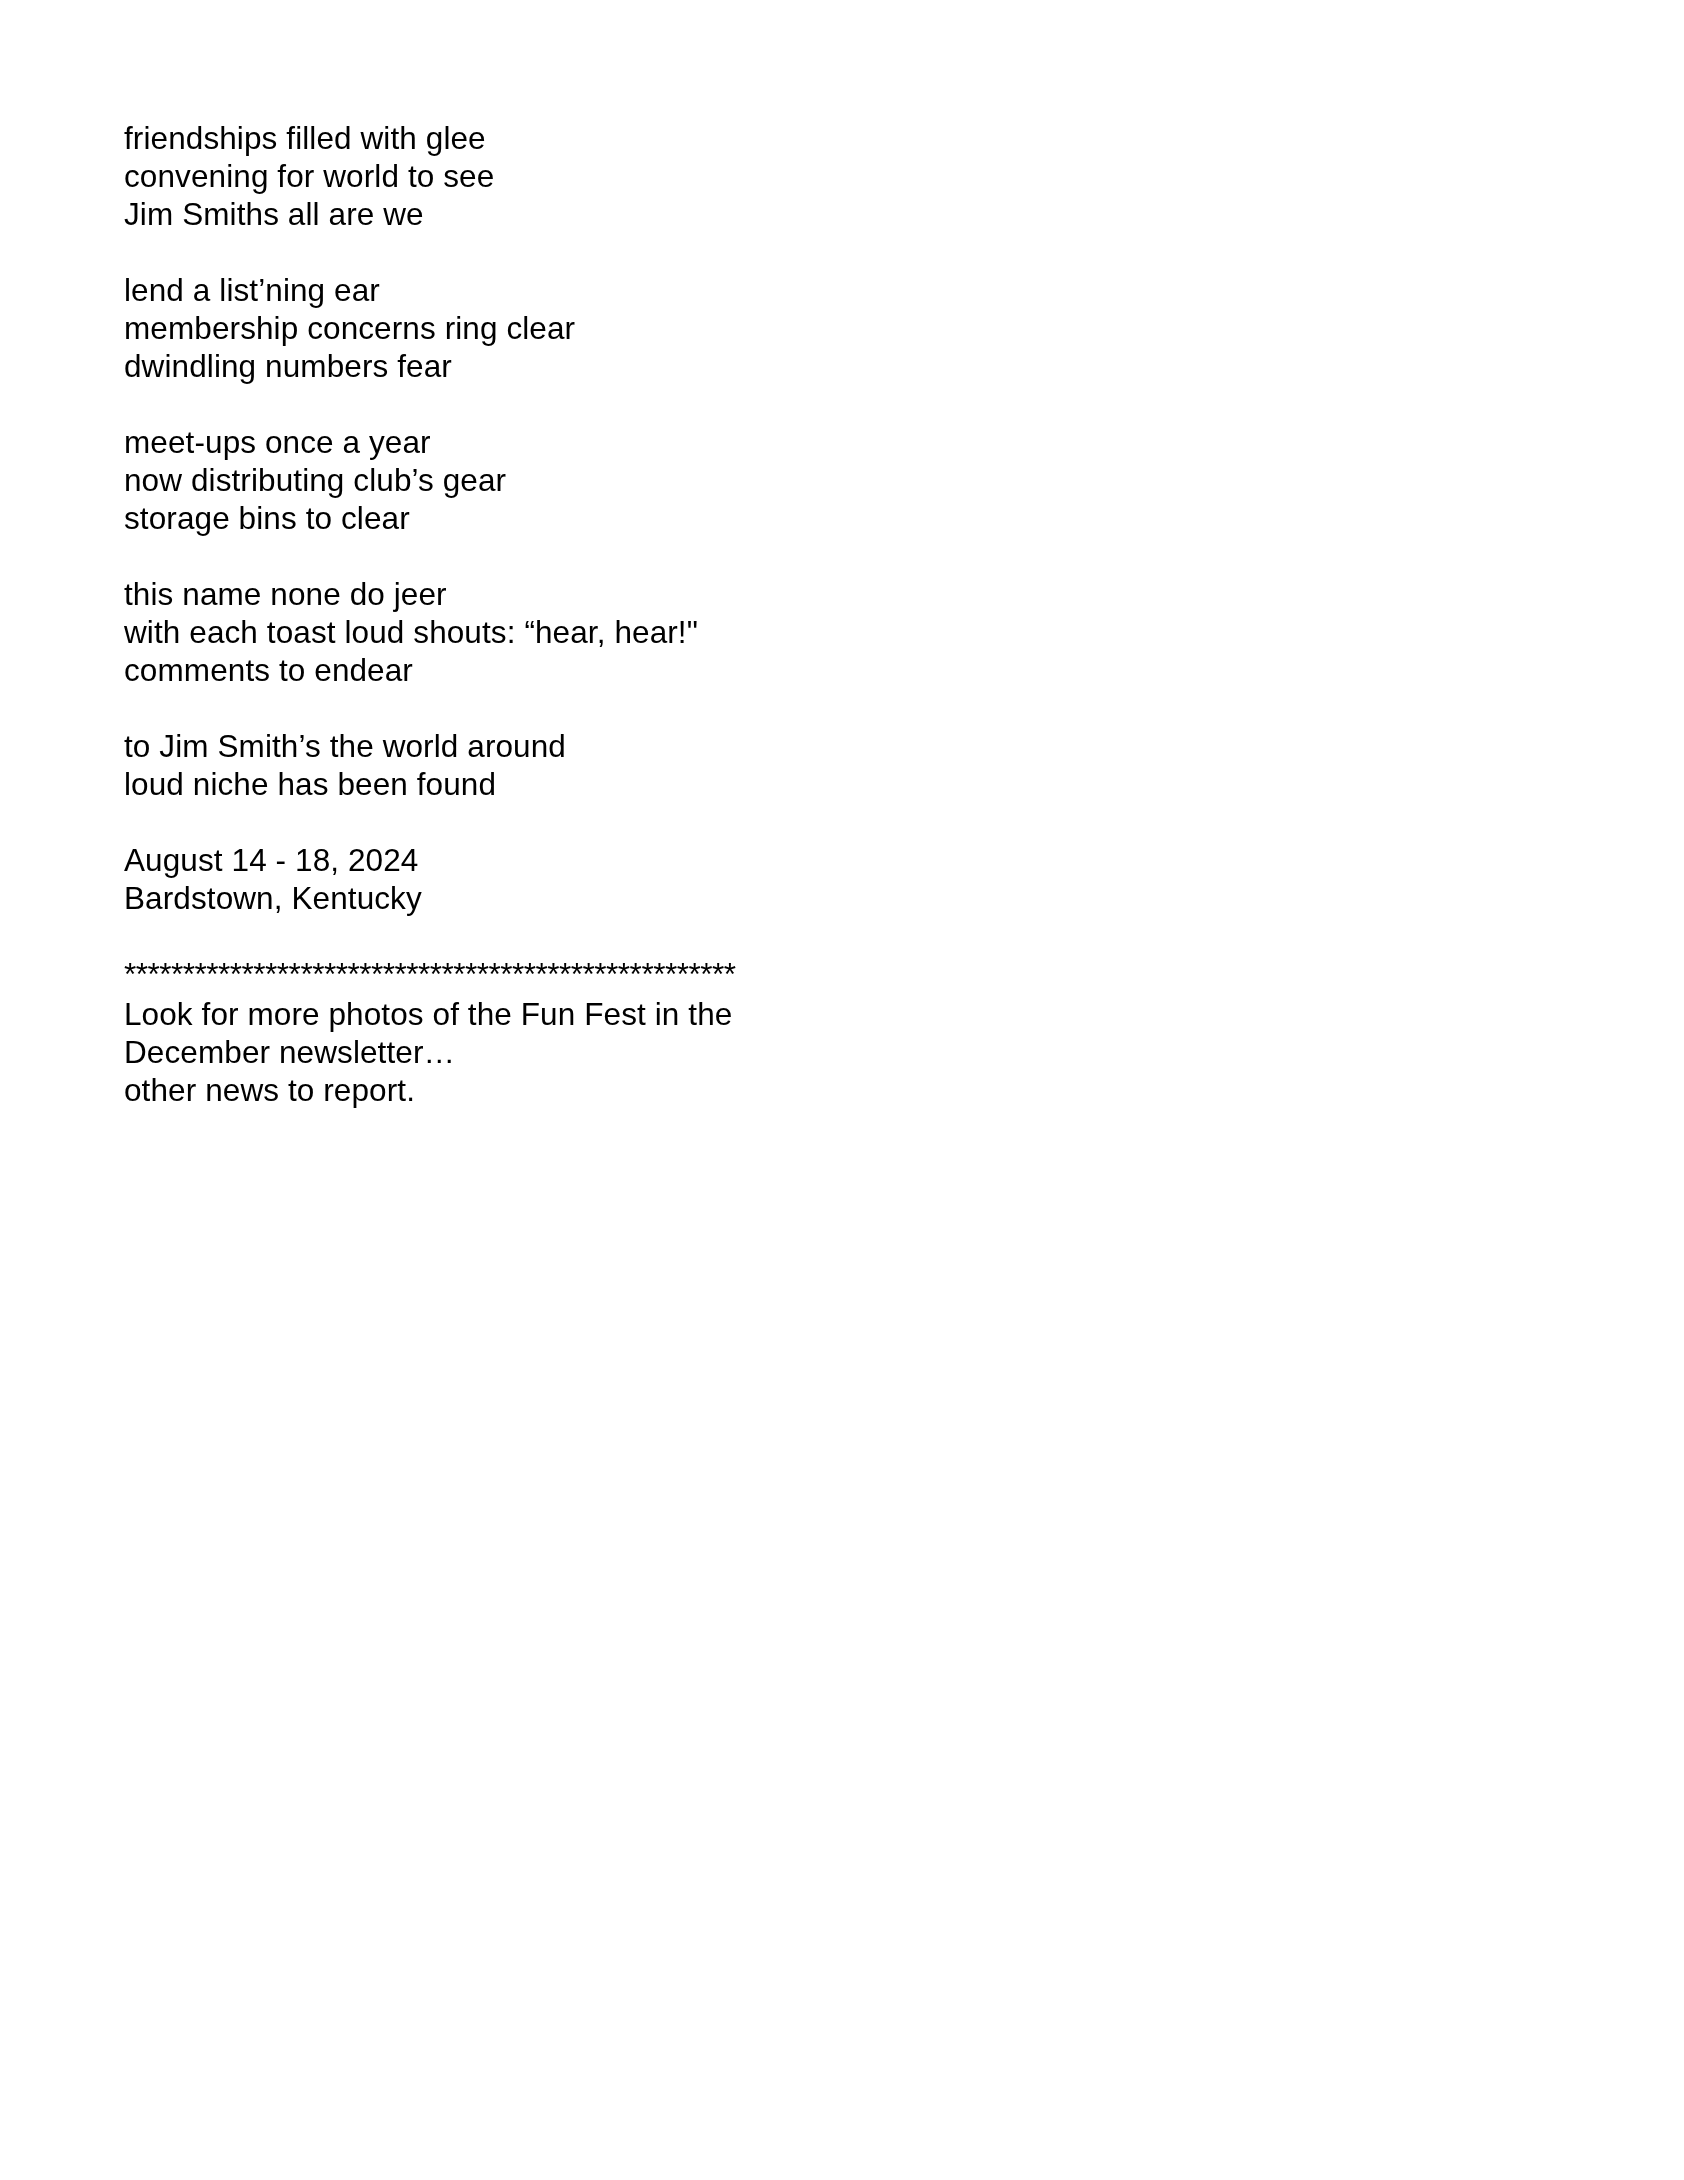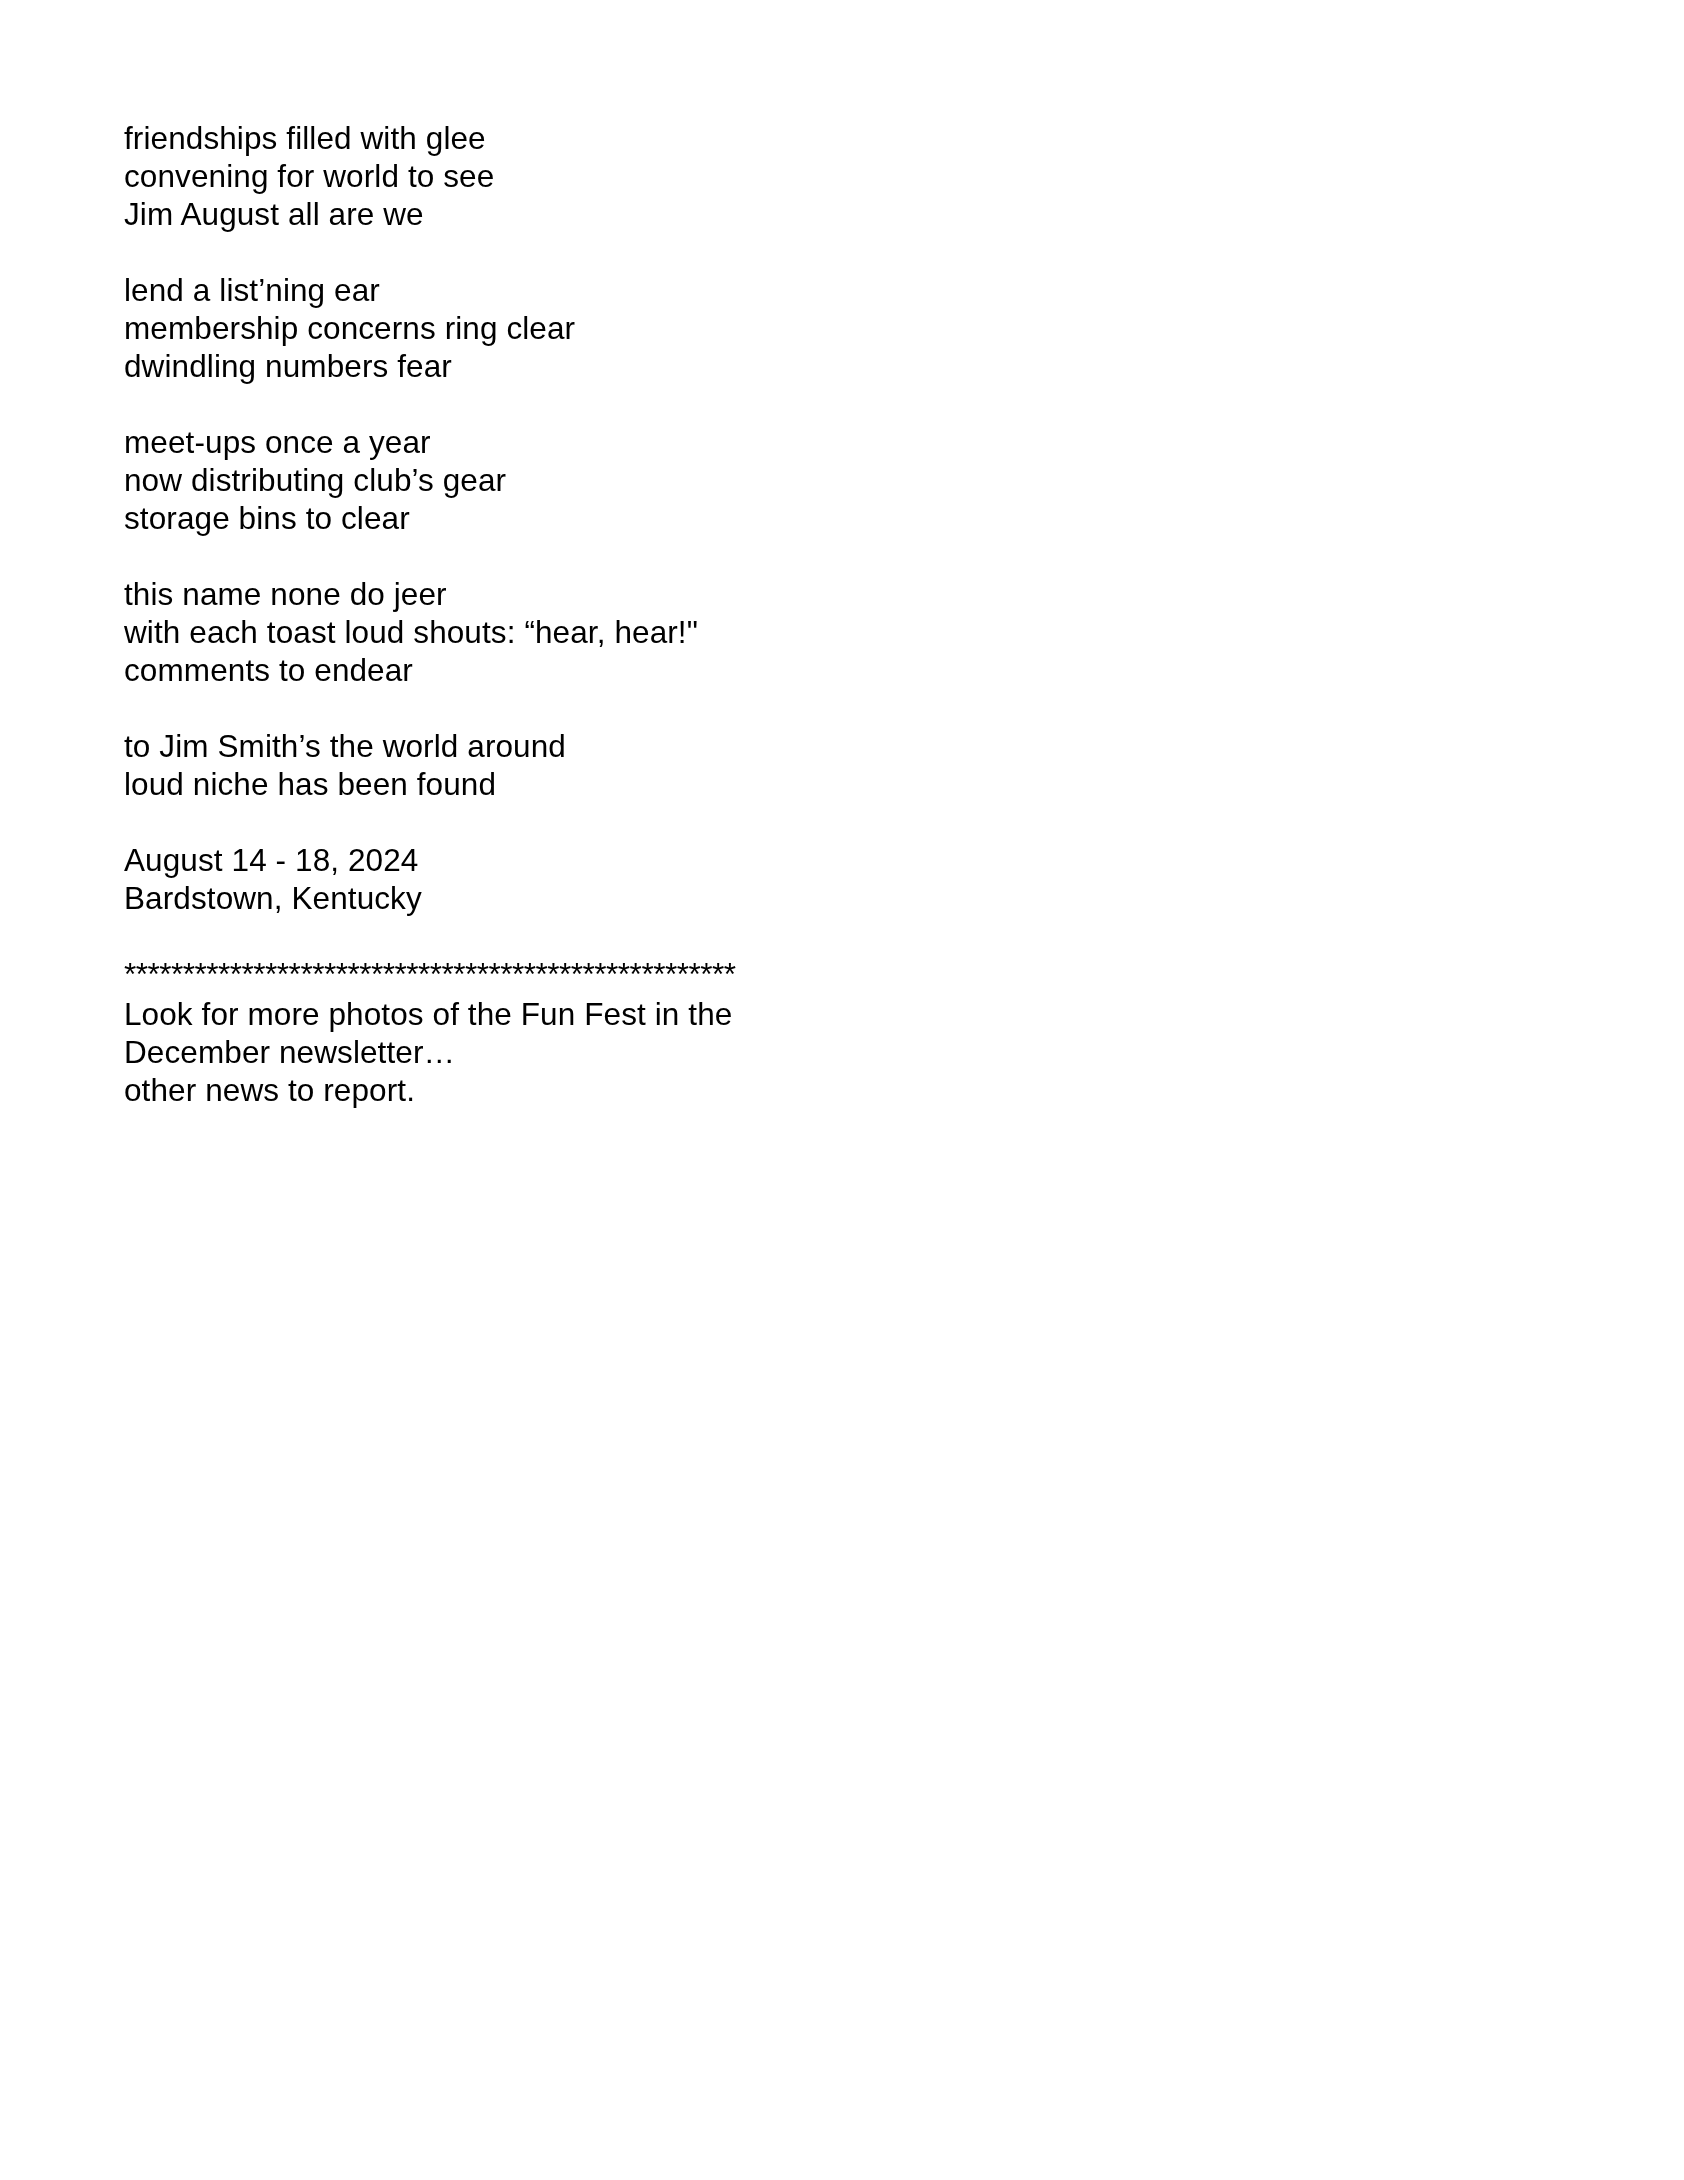--- a/index.html
+++ b/index.html
@@ -57,21 +57,21 @@
 </head>
 <body>
 
 <div class="page">
 
   <div class="content">
 
     <div class="stanza">
       <div class="line">friendships filled with glee</div>
       <div class="line">convening for world to see</div>
-      <div class="line">Jim August all are we</div>
+      <div class="line">Jim Smiths all are we</div>
     </div>
 
     <div class="stanza">
       <div class="line">lend a list’ning ear</div>
       <div class="line">membership concerns ring clear</div>
       <div class="line">dwindling numbers fear</div>
     </div>
 
     <div class="stanza">
       <div class="line">meet-ups once a year</div>

